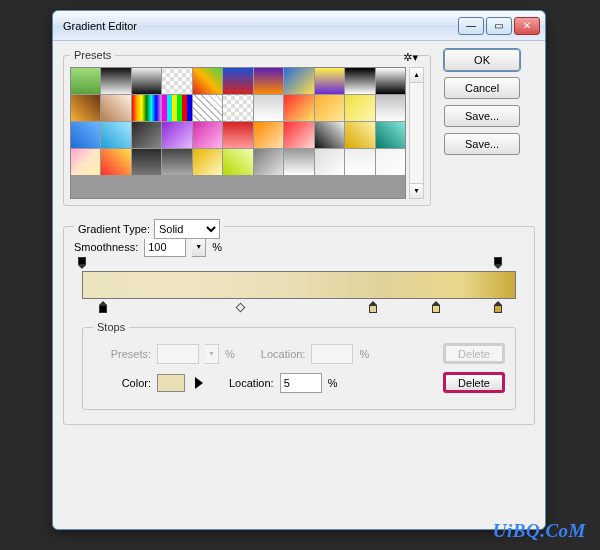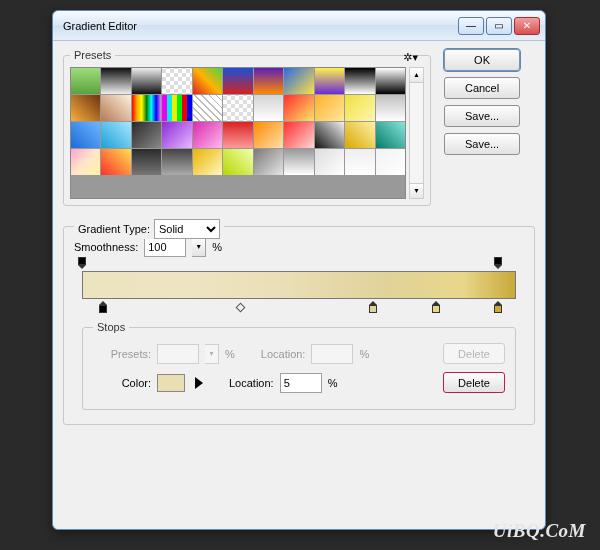--- a/index.html
+++ b/index.html
@@ -41,24 +41,24 @@
   .cstop { position: absolute; bottom: 0; width: 10px; height: 12px; }
   .cstop .tri { width: 0; height: 0; border-left: 4px solid transparent; border-right: 4px solid transparent; border-bottom: 4px solid #333; margin: 0 auto; }
   .cstop .sq { width: 8px; height: 8px; border: 1px solid #333; margin: 0 auto; }
   .mid { position: absolute; bottom: 2px; width: 7px; height: 7px; border: 1px solid #555; transform: rotate(45deg); background: #f0f0f0; }
   fieldset.stops { border: 1px solid #c8c8c8; border-radius: 3px; margin: 8px; padding: 10px 10px 8px 10px; }
   .stoprow { display: flex; align-items: center; gap: 6px; margin-bottom: 8px; }
   .stoprow label { width: 58px; text-align: right; }
   .stoprow .loc-lbl { width: auto; margin-left: 20px; }
   .swatch { width: 28px; height: 18px; border: 1px solid #888; background: #eadfb2; }
   .playtri { width: 0; height: 0; border-top: 6px solid transparent; border-bottom: 6px solid transparent; border-left: 8px solid #000; margin-left: 4px; }
-  .btn-sm { width: 62px; height: 21px; background: linear-gradient(#fdfdfd,#e2e2e2); border: 1px solid #be185d; border-radius: 3px; font-size: 11px; margin-left: auto; }
+  .btn-sm { width: 62px; height: 21px; background: linear-gradient(#fdfdfd,#e2e2e2); border: 3px solid #be185d; border-radius: 3px; font-size: 11px; margin-left: auto; }
   .disabled { color: #9a9a9a; }
   .disabled .numfield, .disabled .arrowbtn, .disabled .btn-sm, .disabled .swatch-blank { background: #f5f5f5; color: #b5b5b5; border-color: #cfcfcf; }
-  .watermark { position: absolute; right: 14px; bottom: 8px; color: #e5e5e5; font: italic bold 19px Georgia, serif; letter-spacing: 0.5px; }
+  .watermark { position: absolute; right: 14px; bottom: 8px; color: #3b82f6; font: italic bold 19px Georgia, serif; letter-spacing: 0.5px; }
 </style>
 </head>
 <body>
 
 <div class="window">
   <div class="titlebar">
     <span class="title">Gradient Editor</span>
     <div class="winbtns">
       <div class="winbtn">—</div>
       <div class="winbtn">▭</div>

